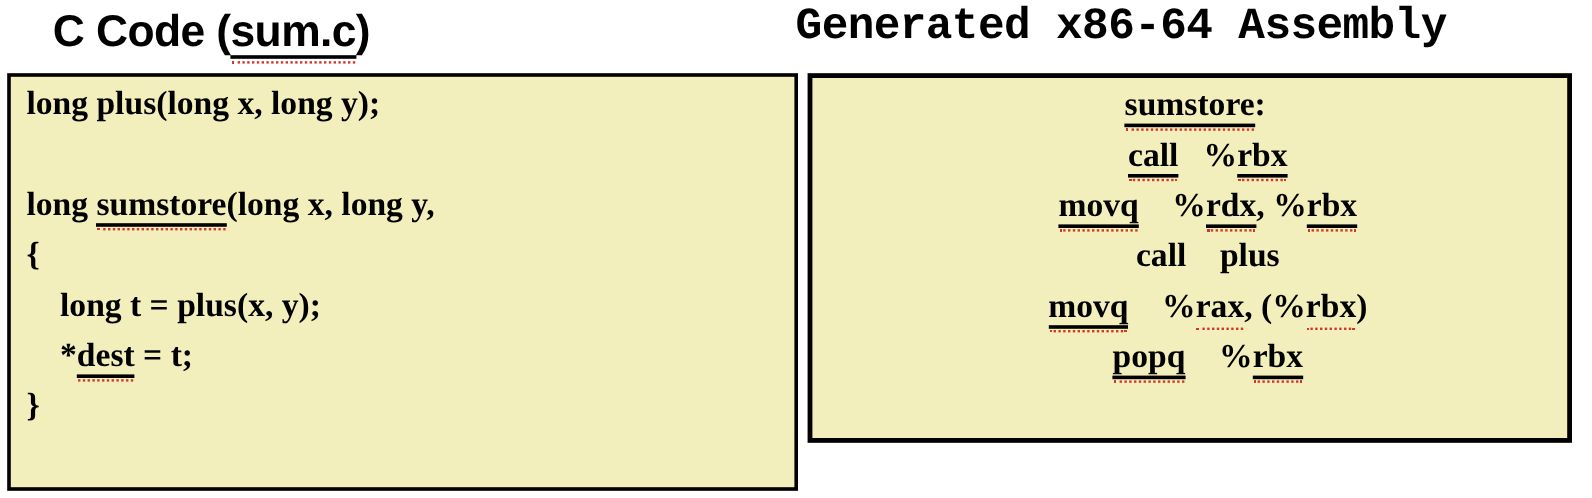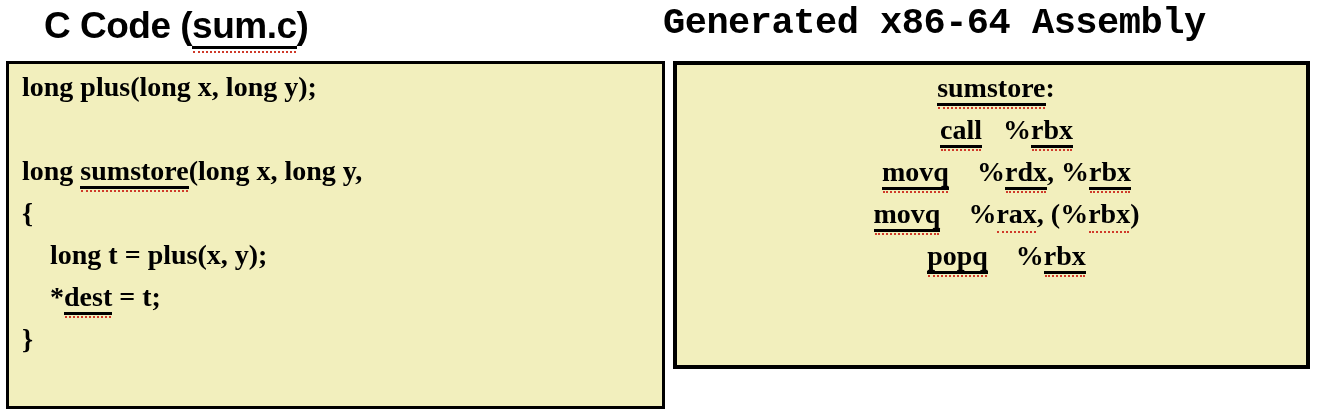--- a/index.html
+++ b/index.html
@@ -76,17 +76,18 @@
       <div class="codeline"><span>{</span></div>
       <div class="codeline"><span>    long t = plus(x, y);</span></div>
       <div class="codeline"><span>    *</span><span class="deco">dest</span><span> = t;</span></div>
       <div class="codeline"><span>}</span></div>
     </div>
 
   <div id="box-right" class="codebox">
       <div class="codeline"><span class="deco">sumstore</span><span>:</span></div>
       <div class="codeline"><span>   </span><span class="deco">call</span><span>   %</span><span class="deco">rbx</span></div>
       <div class="codeline"><span>   </span><span class="deco">movq</span><span>    %</span><span class="deco">rdx</span><span>, %</span><span class="deco">rbx</span></div>
+      <div class="codeline"><span>   call    plus</span></div>
       <div class="codeline"><span>   </span><span class="deco">movq</span><span>    %</span><span class="deco-sq">rax</span><span>, (%</span><span class="deco-sq">rbx</span><span>)</span></div>
       <div class="codeline"><span>   </span><span class="deco">popq</span><span>    %</span><span class="deco">rbx</span></div>
     </div>
 
 </div>
 
 </body></html>

